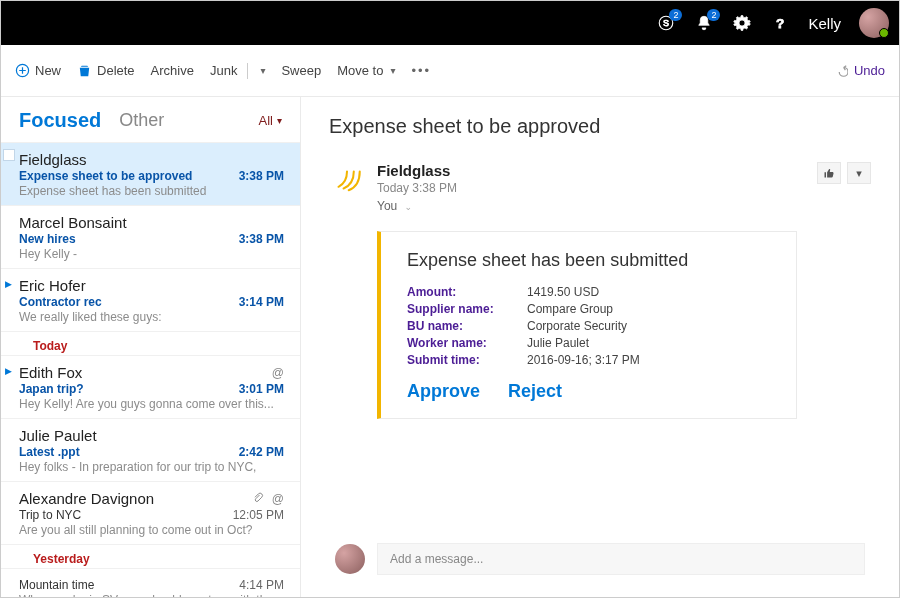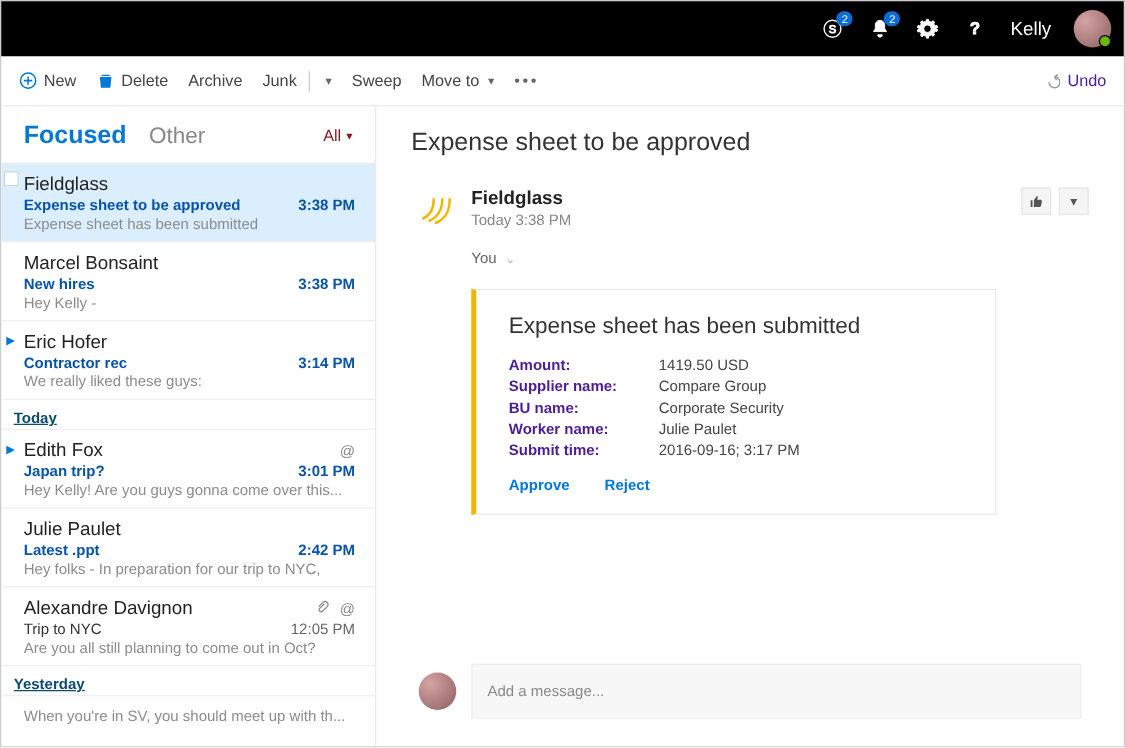--- a/index.html
+++ b/index.html
@@ -8,21 +8,21 @@
   
   .top-header { height: 44px; background: #000; display: flex; align-items: center; justify-content: flex-end; padding: 0 10px; color: #fff; gap: 18px; }
   .top-spacer { flex: 1; }
   .header-icon { position: relative; width: 20px; height: 20px; display: flex; align-items: center; justify-content: center; }
   .header-icon svg { width: 18px; height: 18px; fill: #fff; stroke: #fff; }
   .badge { position: absolute; top: -4px; right: -6px; background: #0c6dd6; color: #fff; font-size: 9px; border-radius: 10px; padding: 0 4px; line-height: 12px; min-width: 12px; text-align: center; }
   .user-name { font-size: 15px; }
   .avatar { width: 30px; height: 30px; border-radius: 50%; background: radial-gradient(circle at 30% 30%, #d5a3a3, #8b5f5e); position: relative; }
   .avatar .presence { position: absolute; bottom: 0px; right: 0px; width: 10px; height: 10px; border-radius: 50%; background: #6bb700; border: 1px solid #000; }
   
-  .toolbar { height: 40px; display: flex; align-items: center; padding: 0 14px; gap: 16px; border-bottom: 1px solid #eaeaea; color: #444; font-size: 13px; }
+  .toolbar { height: 52px; display: flex; align-items: center; padding: 0 14px; gap: 16px; border-bottom: 1px solid #eaeaea; color: #444; font-size: 13px; }
   .toolbar .item { display: flex; align-items: center; gap: 5px; cursor: default; }
   .toolbar .item svg { width: 15px; height: 15px; }
   .toolbar .chev { font-size: 10px; color: #666; padding-left: 2px; }
   .toolbar .divider { width: 1px; height: 16px; background: #ccc; margin-left: -6px; margin-right: -6px; }
   .toolbar-spacer { flex: 1; }
   .undo { display: flex; align-items: center; gap: 6px; color: #4c1d95; }
   
   .body { flex: 1; display: flex; min-height: 0; }
   .list-pane { width: 300px; border-right: 1px solid #eaeaea; display: flex; flex-direction: column; overflow: hidden; }
   .list-header { display: flex; align-items: center; padding: 12px 18px 10px; gap: 18px; }
@@ -41,45 +41,45 @@
   .mi-icons svg { width: 12px; height: 12px; }
   .mi-sub { display: flex; align-items: center; margin-top: 1px; }
   .mi-subject { font-size: 12px; }
   .mi-subject.unread { color: #0854a8; font-weight: 600; }
   .mi-subject.read { color: #333; }
   .mi-time { margin-left: auto; font-size: 12px; }
   .mi-time.blue { color: #0854a8; font-weight: 600; }
   .mi-time.grey { color: #666; }
   .mi-preview { font-size: 12px; color: #8c8c8c; margin-top: 1px; white-space: nowrap; overflow: hidden; text-overflow: ellipsis; }
   .mail-item.selected .mi-checkbox { position: absolute; left: 2px; top: 6px; width: 12px; height: 12px; border: 1px solid #c2d6e8; background: #fff; }
-  .section-label { padding: 7px 10px 2px; font-size: 12px; color: #0c4a6e; font-weight: 600; border-top: 1px solid #f0f0f0; text-decoration: underline; }
+  .section-label { padding: 7px 32px 2px; font-size: 12px; color: #b91c1c; font-weight: 600; border-top: 1px solid #f0f0f0; }
   
   .read-pane { flex: 1; padding: 18px 28px 10px; display: flex; flex-direction: column; min-height: 0; }
   .read-subject { font-size: 20px; color: #333; font-weight: 400; margin-bottom: 24px; }
   .msg { display: flex; gap: 12px; }
   .msg-avatar { width: 36px; height: 36px; border-radius: 50%; display: flex; align-items: center; justify-content: center; background: #fff; }
   .msg-avatar svg { width: 34px; height: 34px; }
   .msg-body { flex: 1; }
   .msg-header-row { display: flex; align-items: flex-start; }
   .msg-from { font-size: 15px; font-weight: 600; color: #222; }
   .msg-date { font-size: 12px; color: #888; margin-top: 2px; }
   .msg-actions { margin-left: auto; display: flex; gap: 6px; }
   .msg-actions .act { width: 24px; height: 22px; background: #f5f5f5; border: 1px solid #e6e6e6; display: flex; align-items: center; justify-content: center; font-size: 11px; color: #555; }
-  .recipients { font-size: 12px; color: #666; margin-top: 16px; }
+  .recipients { font-size: 12px; color: #666; margin-top: 4px; }
   .recipients .chev { font-size: 9px; color: #aaa; margin-left: 4px; }
   .card { margin-top: 18px; border: 1px solid #eaeaea; border-left: 4px solid #f2b500; padding: 18px 26px 16px; max-width: 420px; }
   .card-title { font-size: 18px; color: #333; margin-bottom: 14px; }
   .card-row { display: flex; font-size: 12px; color: #444; margin-bottom: 3px; }
   .card-label { width: 120px; font-weight: 600; color: #4c1d95; }
   .card-value {}
   .card-actions { display: flex; gap: 28px; margin-top: 14px; }
-  .card-actions .action { color: #0078d7; font-size: 12px; font-weight: 600; }
+  .card-actions .action { color: #0078d7; font-size: 18px; font-weight: 600; }
   .compose { display: flex; align-items: center; gap: 12px; margin-top: auto; padding: 10px 6px 12px; }
   .compose .avatar-small { width: 30px; height: 30px; border-radius: 50%; background: radial-gradient(circle at 30% 30%, #d5a3a3, #8b5f5e); }
-  .compose-input { flex: 1; height: 44px; background: #f7f7f7; border: 1px solid #eee; padding: 0 12px; color: #888; font-size: 12px; display: flex; align-items: center; }
+  .compose-input { flex: 1; height: 32px; background: #f7f7f7; border: 1px solid #eee; padding: 0 12px; color: #888; font-size: 12px; display: flex; align-items: center; }
 </style>
 </head>
 <body>
 
 <div class="root">
 
   <div class="top-header">
     <div class="top-spacer"></div>
     <div class="header-icon">
       <svg viewBox="0 0 24 24">
@@ -240,20 +240,24 @@
           <div class="mi-sub">
               <span class="mi-subject read">Trip to NYC</span>
               <span class="mi-time grey">12:05 PM</span>
             </div>
           <div class="mi-preview">Are you all still planning to come out in Oct?</div>
         </div>
 
         <div class="section-label">Yesterday</div>
 
         <div class="mail-item">
+          <div class="mi-sub">
+              <span class="mi-subject read">Mountain time</span>
+              <span class="mi-time grey">4:14 PM</span>
+            </div>
           <div class="mi-preview">When you're in SV, you should meet up with th...</div>
         </div>
 
       </div>
     </div>
 
     <div class="read-pane">
       <div class="read-subject">Expense sheet to be approved</div>
 
       <div class="msg">

